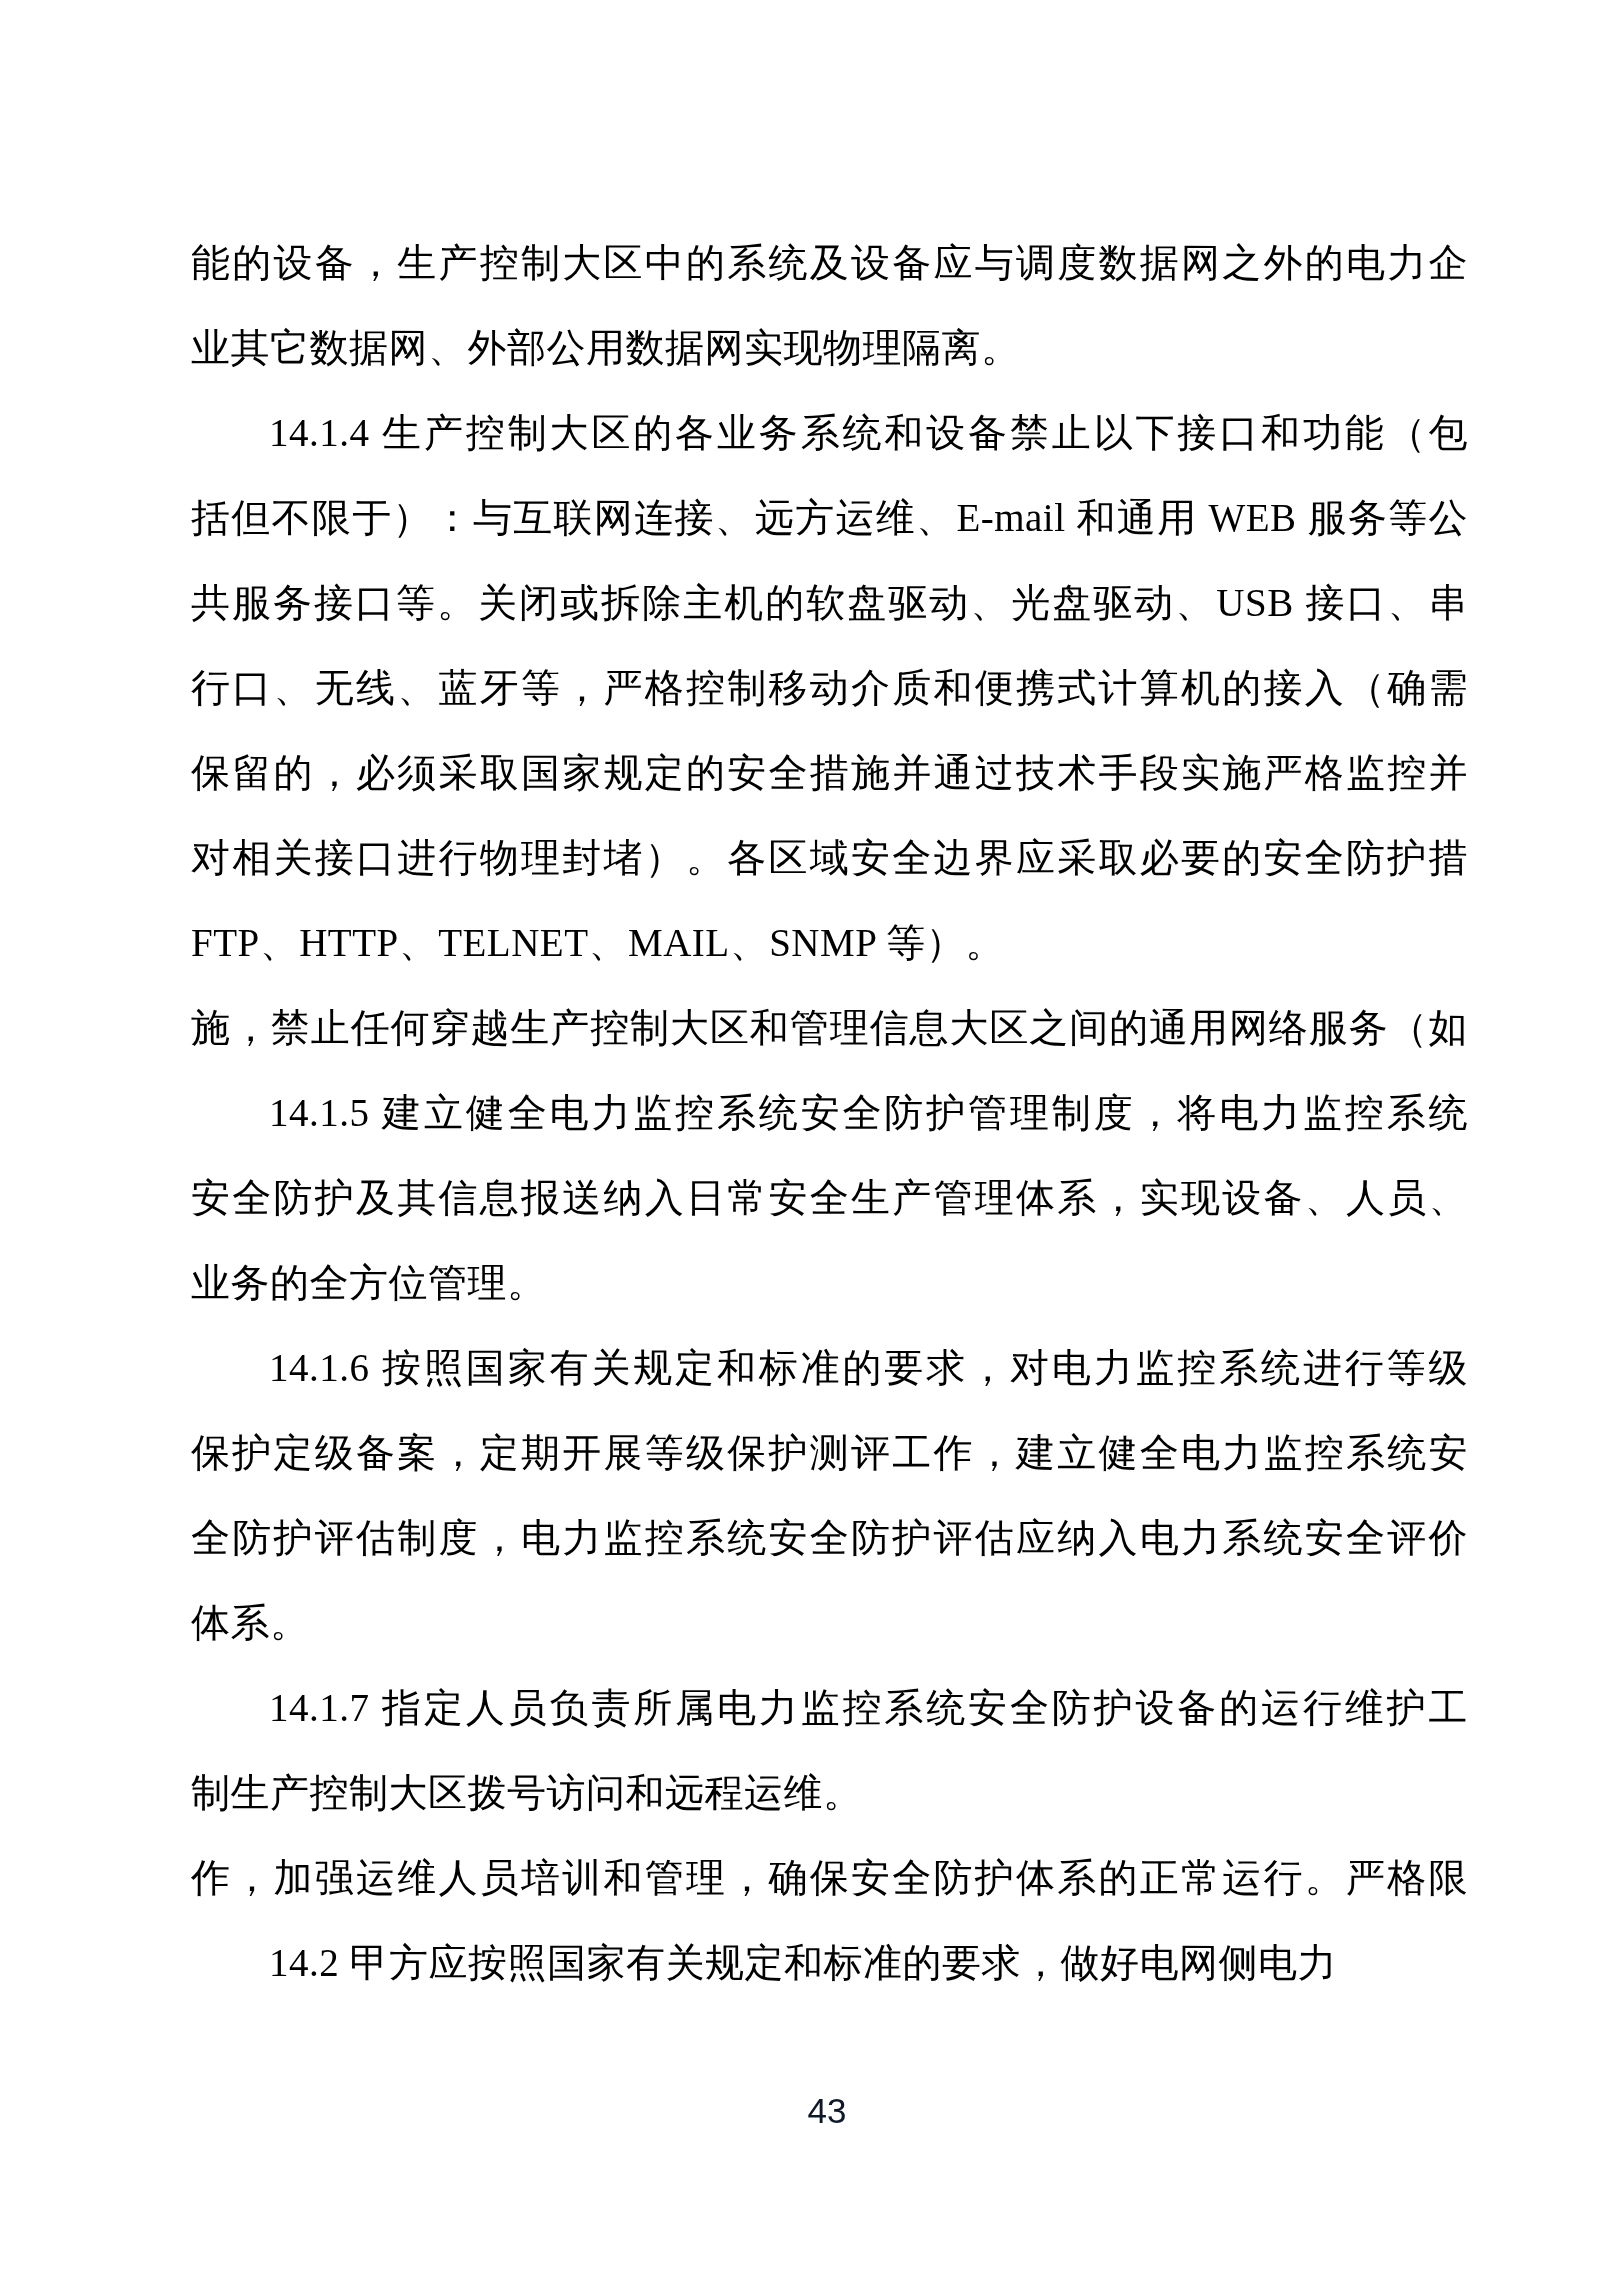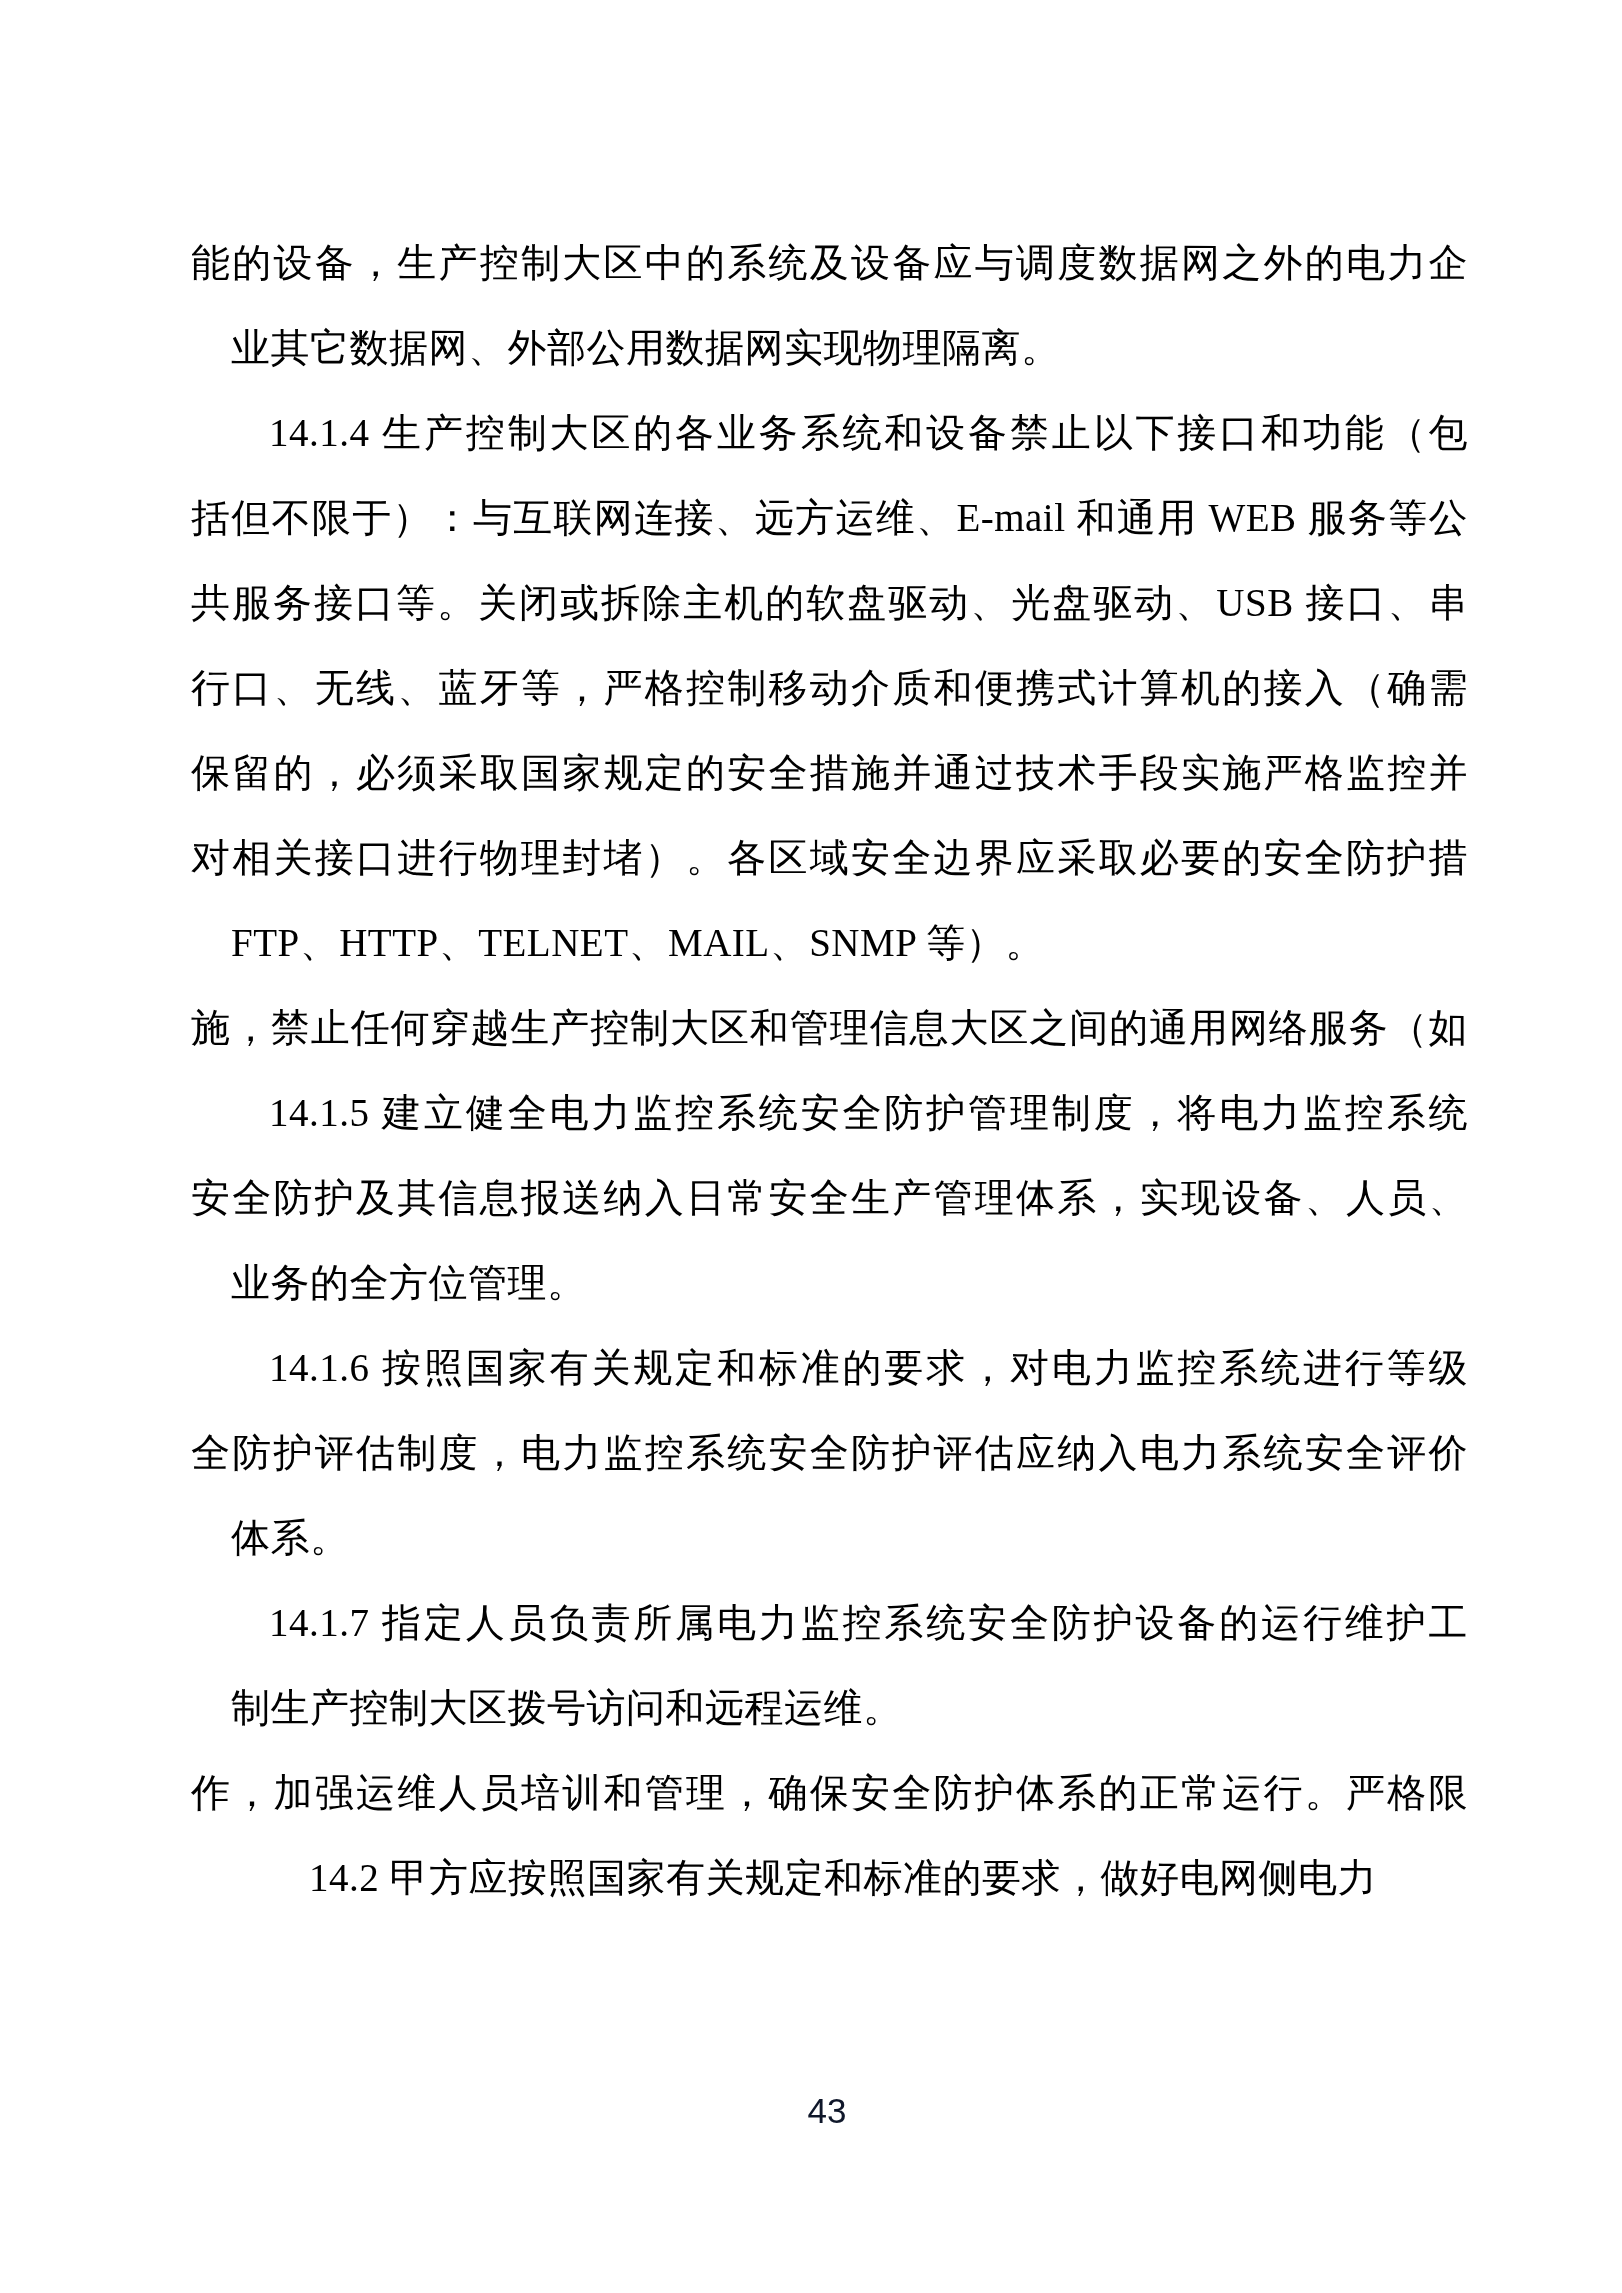--- a/index.html
+++ b/index.html
@@ -28,21 +28,20 @@
     height: 85px;
     overflow: hidden;
     text-align: justify;
     text-align-last: justify;
     letter-spacing: 0.5px;
     white-space: normal;
   }
   
   .pl {
     text-align-last: left;
-    margin-left: 40px;
   }
   
   .ind {
     text-indent: 78px;
   }
   .pagenum {
     position: absolute;
     top: 2091px;
     left: 0;
     width: 100%;
@@ -66,20 +65,21 @@
     <div class="line">共服务接口等。关闭或拆除主机的软盘驱动、光盘驱动、USB 接口、串</div>
     <div class="line">行口、无线、蓝牙等，严格控制移动介质和便携式计算机的接入（确需</div>
     <div class="line">保留的，必须采取国家规定的安全措施并通过技术手段实施严格监控并</div>
     <div class="line">对相关接口进行物理封堵）。各区域安全边界应采取必要的安全防护措</div>
     <div class="line pl">FTP、HTTP、TELNET、MAIL、SNMP 等）。</div>
     <div class="line">施，禁止任何穿越生产控制大区和管理信息大区之间的通用网络服务（如</div>
     <div class="line ind">14.1.5 建立健全电力监控系统安全防护管理制度，将电力监控系统</div>
     <div class="line">安全防护及其信息报送纳入日常安全生产管理体系，实现设备、人员、</div>
     <div class="line pl">业务的全方位管理。</div>
     <div class="line ind">14.1.6 按照国家有关规定和标准的要求，对电力监控系统进行等级</div>
+    <div class="line">保护定级备案，定期开展等级保护测评工作，建立健全电力监控系统安</div>
     <div class="line">全防护评估制度，电力监控系统安全防护评估应纳入电力系统安全评价</div>
     <div class="line pl">体系。</div>
     <div class="line ind">14.1.7 指定人员负责所属电力监控系统安全防护设备的运行维护工</div>
     <div class="line pl">制生产控制大区拨号访问和远程运维。</div>
     <div class="line">作，加强运维人员培训和管理，确保安全防护体系的正常运行。严格限</div>
     <div class="line ind pl">14.2 甲方应按照国家有关规定和标准的要求，做好电网侧电力</div>
   </div>
 
   <div class="pagenum">
     <span>43</span>

